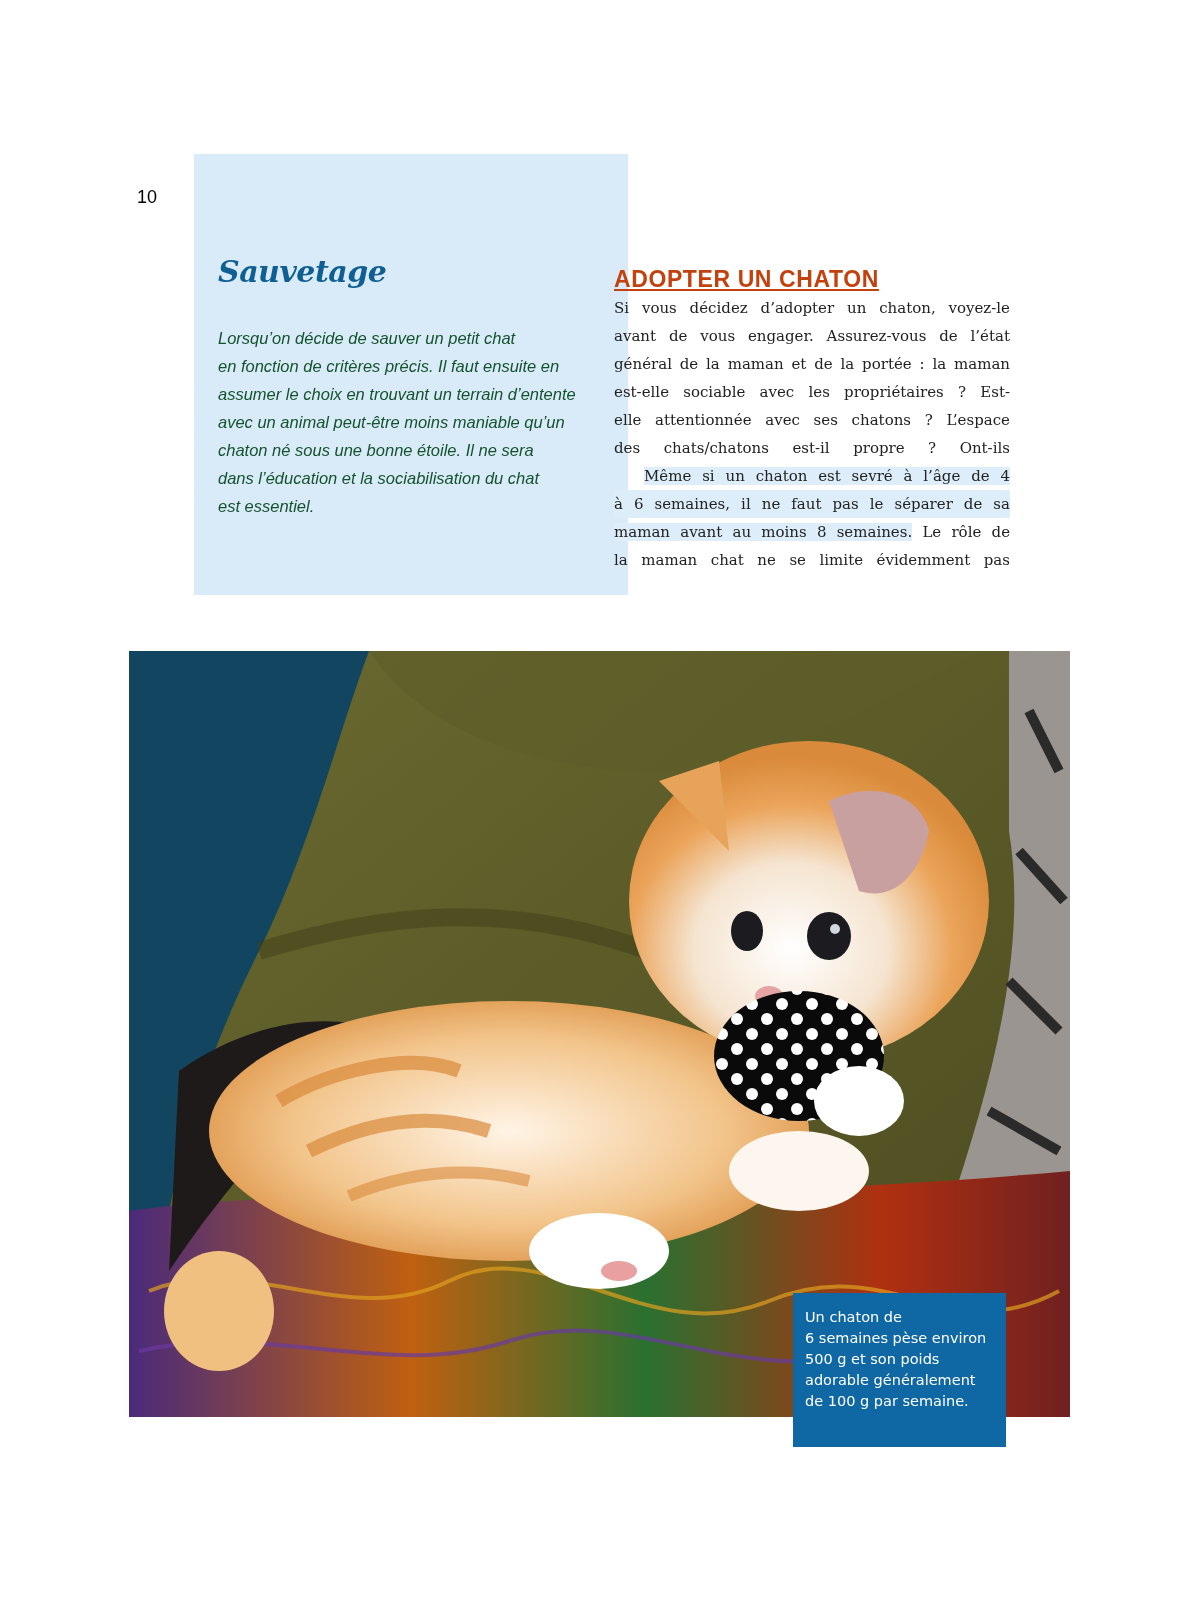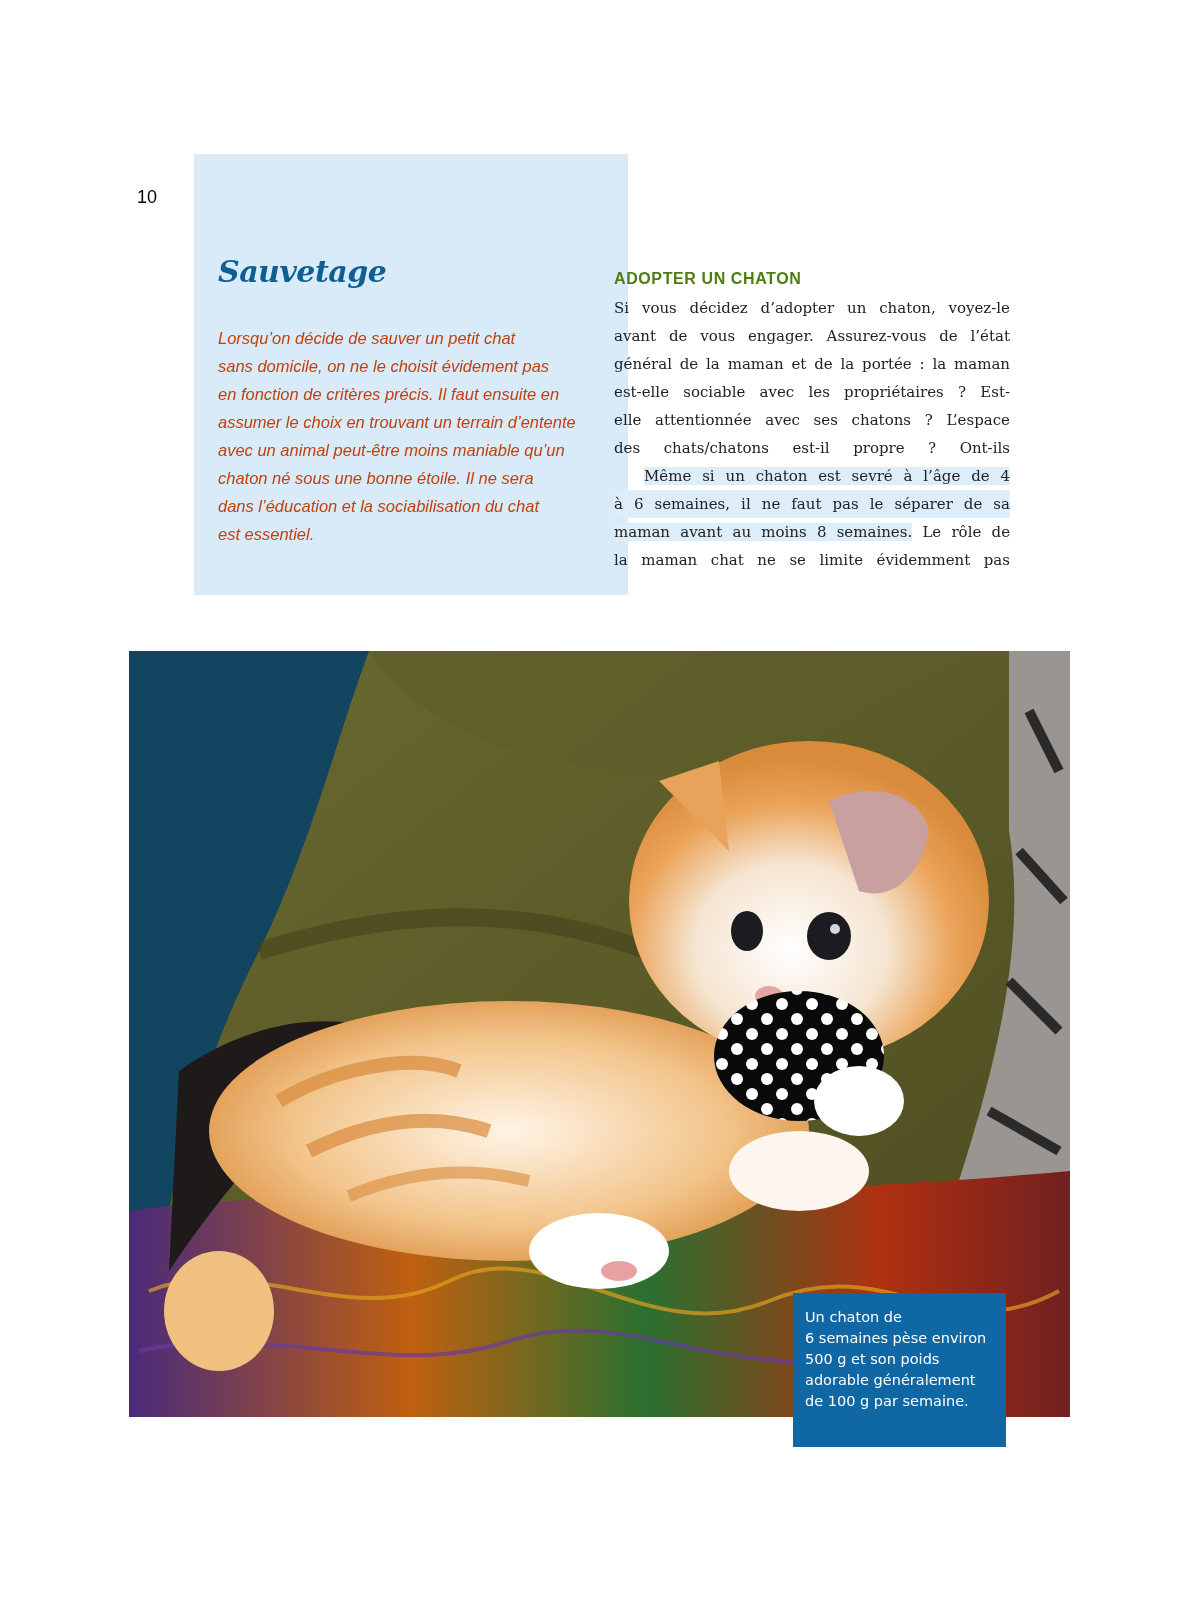--- a/index.html
+++ b/index.html
@@ -16,31 +16,32 @@
     background: #d9eaf9;
   }
   .sidebar-title {
     position: absolute; left: 24px; top: 100px;
     font-family: "DejaVu Serif", serif; font-style: italic; font-weight: bold;
     font-size: 30px; color: #0f5f94; letter-spacing: -0.5px;
   }
   .sidebar-text {
     position: absolute; left: 24px; top: 170px; width: 350px;
     font-family: "Liberation Sans", sans-serif; font-style: italic;
-    font-size: 16.5px; line-height: 28px; color: #c2410c;
+    font-size: 16.5px; line-height: 28px; color: #14532d;
   }
   .sidebar-text span { display: block; white-space: nowrap; }
 
   .article {
     position: absolute; left: 614px; top: 268px; width: 396px;
   }
   .article-heading {
     font-family: "Liberation Sans", sans-serif; font-weight: bold;
-    font-size: 16px; color: #4d7c0f; letter-spacing: 0.6px; margin: 0 0 4px 0;
+    font-size: 23px; color: #c2410c; letter-spacing: 0.6px; margin: 0 0 4px 0;
     line-height: 22px;
+    text-decoration: underline;
   }
   .article-body {
     font-family: "DejaVu Serif", serif; font-size: 15px; line-height: 28px; color: #222;
     text-align: justify;
   }
   .article-body .line { display: block; white-space: nowrap; text-align-last: justify; }
   .article-body .line.last { text-align-last: left; }
   .article-body .hl { background: #ddeefa; }
   .indent { padding-left: 30px; }
 
@@ -60,21 +61,20 @@
 </style>
 </head>
 <body>
 
 <div class="page-number">10</div>
 
 <div class="sidebar-box">
   <div class="sidebar-title">Sauvetage</div>
   <div class="sidebar-text">
     <span>Lorsqu’on décide de sauver un petit chat</span>
-    <span>sans domicile, on ne le choisit évidement pas</span>
     <span>en fonction de critères précis. Il faut ensuite en</span>
     <span>assumer le choix en trouvant un terrain d’entente</span>
     <span>avec un animal peut-être moins maniable qu’un</span>
     <span>chaton né sous une bonne étoile. Il ne sera</span>
     <span>dans l’éducation et la sociabilisation du chat</span>
     <span>est essentiel.</span>
   </div>
 </div>
 
 <div class="article">

